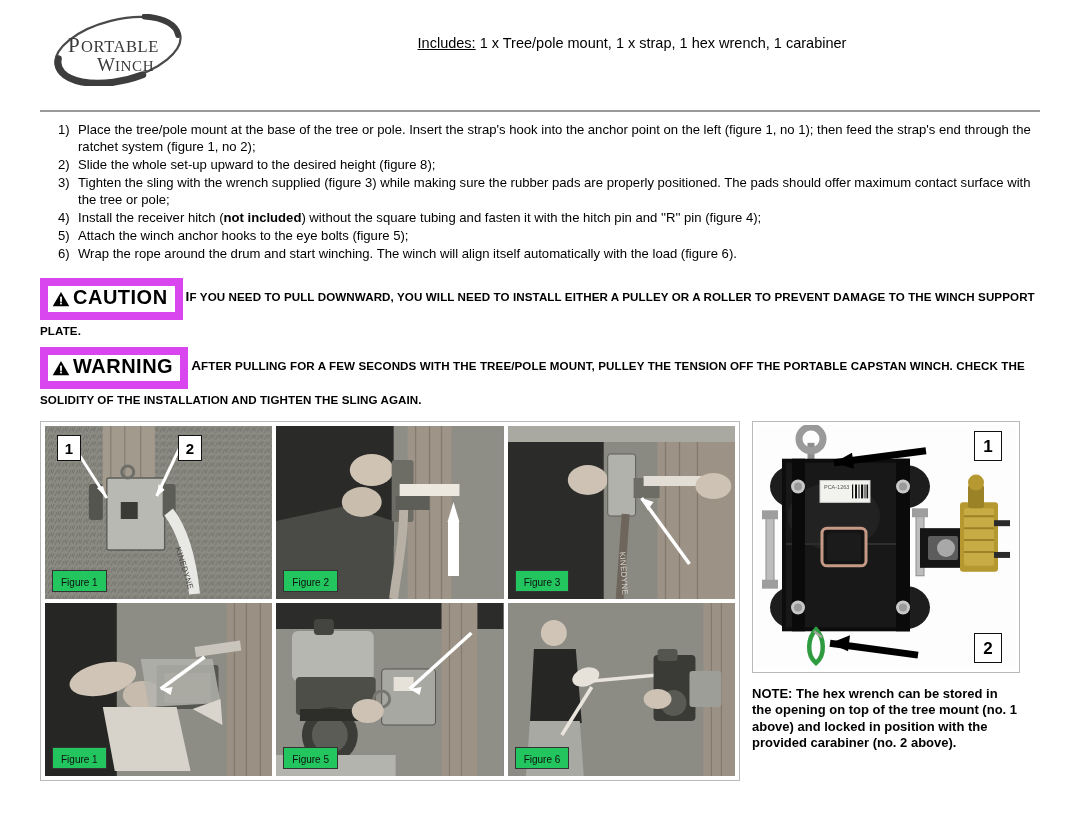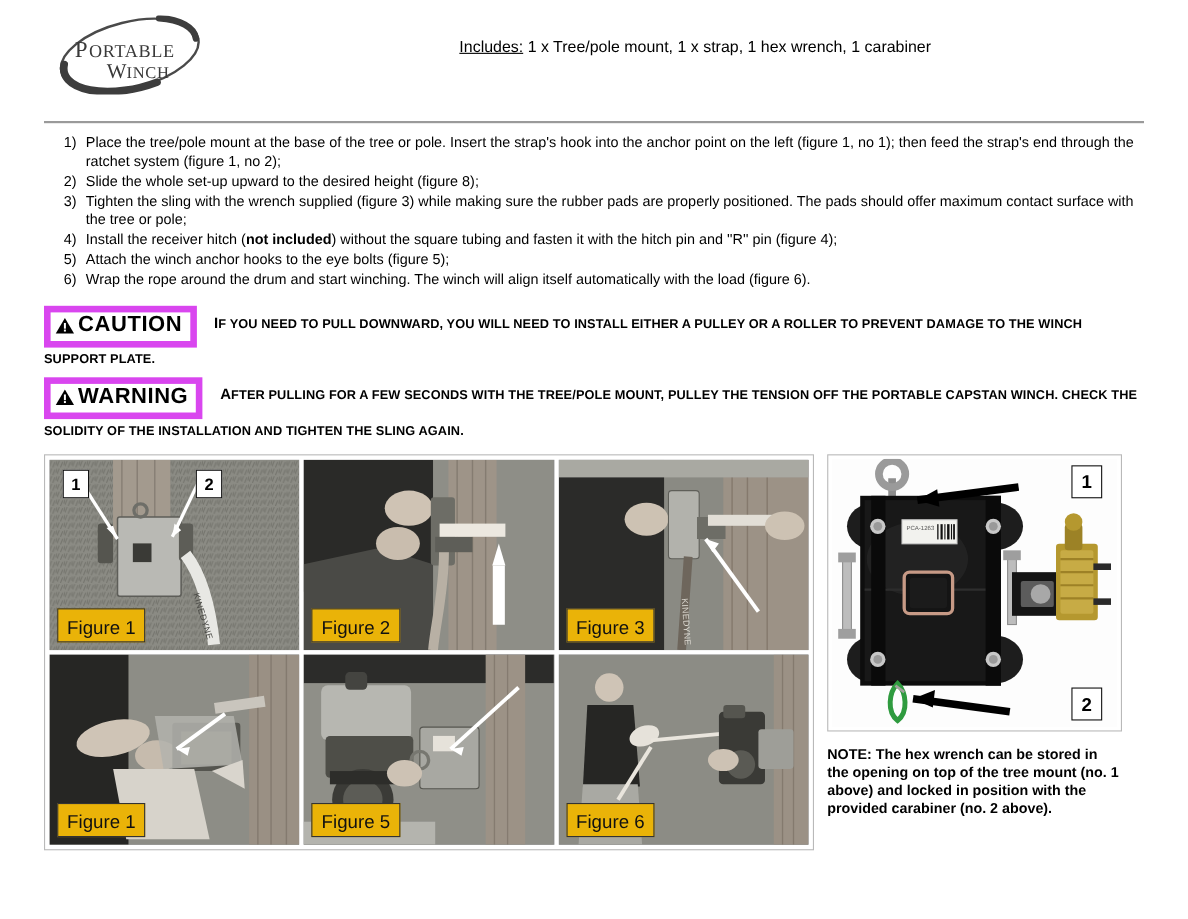--- a/index.html
+++ b/index.html
@@ -39,22 +39,22 @@
   ol.steps { margin:9px 0 0 0; padding:0; list-style:none; font-size:13.1px; line-height:1.30; }
   ol.steps li { display:flex; margin-bottom:1px; }
   ol.steps li .num { width:38px; flex:none; padding-left:18px; }
   ol.steps li .txt { flex:1; padding-right:6px; }
   ol.steps li .txt b { font-weight:bold; }
 
   
   .alerts { margin-top:16px; }
   .alert-row { display:block; margin-bottom:7px; line-height:1.28; }
   .alert-badge {
-    display:inline-block; border:6px solid #d946ef; padding:1px 7px 1px 4px;
-    vertical-align:-4px; margin-right:16px; background:#fff;
+    display:inline-block; border:8px solid #d946ef; padding:1px 7px 1px 4px;
+    vertical-align:-4px; margin-right:3px; background:#fff;
   }
   .alert-badge .btxt {
     font-size:20px; font-weight:bold; letter-spacing:0.5px; line-height:1;
     vertical-align:1px;
   }
   .tri { display:inline-block; width:18px; height:16px; position:relative; vertical-align:-2px; margin-right:3px; }
   .tri svg { display:block; }
   .alert-text { font-size:11.6px; font-weight:bold; letter-spacing:0.1px; }
   .alert-text .cap { font-size:13.6px; }
 
@@ -63,22 +63,22 @@
   .grid-panel {
     width:700px; flex:none; border:1px solid #b9b9b9; background:#fff; padding:4px;
   }
   .grid { display:grid; grid-template-columns:repeat(3,1fr); grid-template-rows:repeat(2,1fr); gap:4px; }
   .photo {
     position:relative; height:173px; overflow:hidden;
     background:#8a8a8a;
   }
   .fig-label {
     position:absolute; left:7px; bottom:7px; z-index:6;
-    background:#eab308; border:1px solid #333; color:#111;
-    font-size:17px; padding:6px 8px 2px 8px; line-height:1.25;
+    background:#22c55e; border:1px solid #333; color:#111;
+    font-size:10px; padding:6px 8px 2px 8px; line-height:1.25;
     font-family:"Liberation Sans", sans-serif;
   }
   .callout {
     position:absolute; z-index:7; background:#fff; border:1.5px solid #111;
     font-size:15px; font-weight:bold; width:24px; height:26px;
     display:flex; align-items:center; justify-content:center; line-height:1;
   }
 
   
   .right-col { width:268px; flex:none; display:flex; flex-direction:column; }

